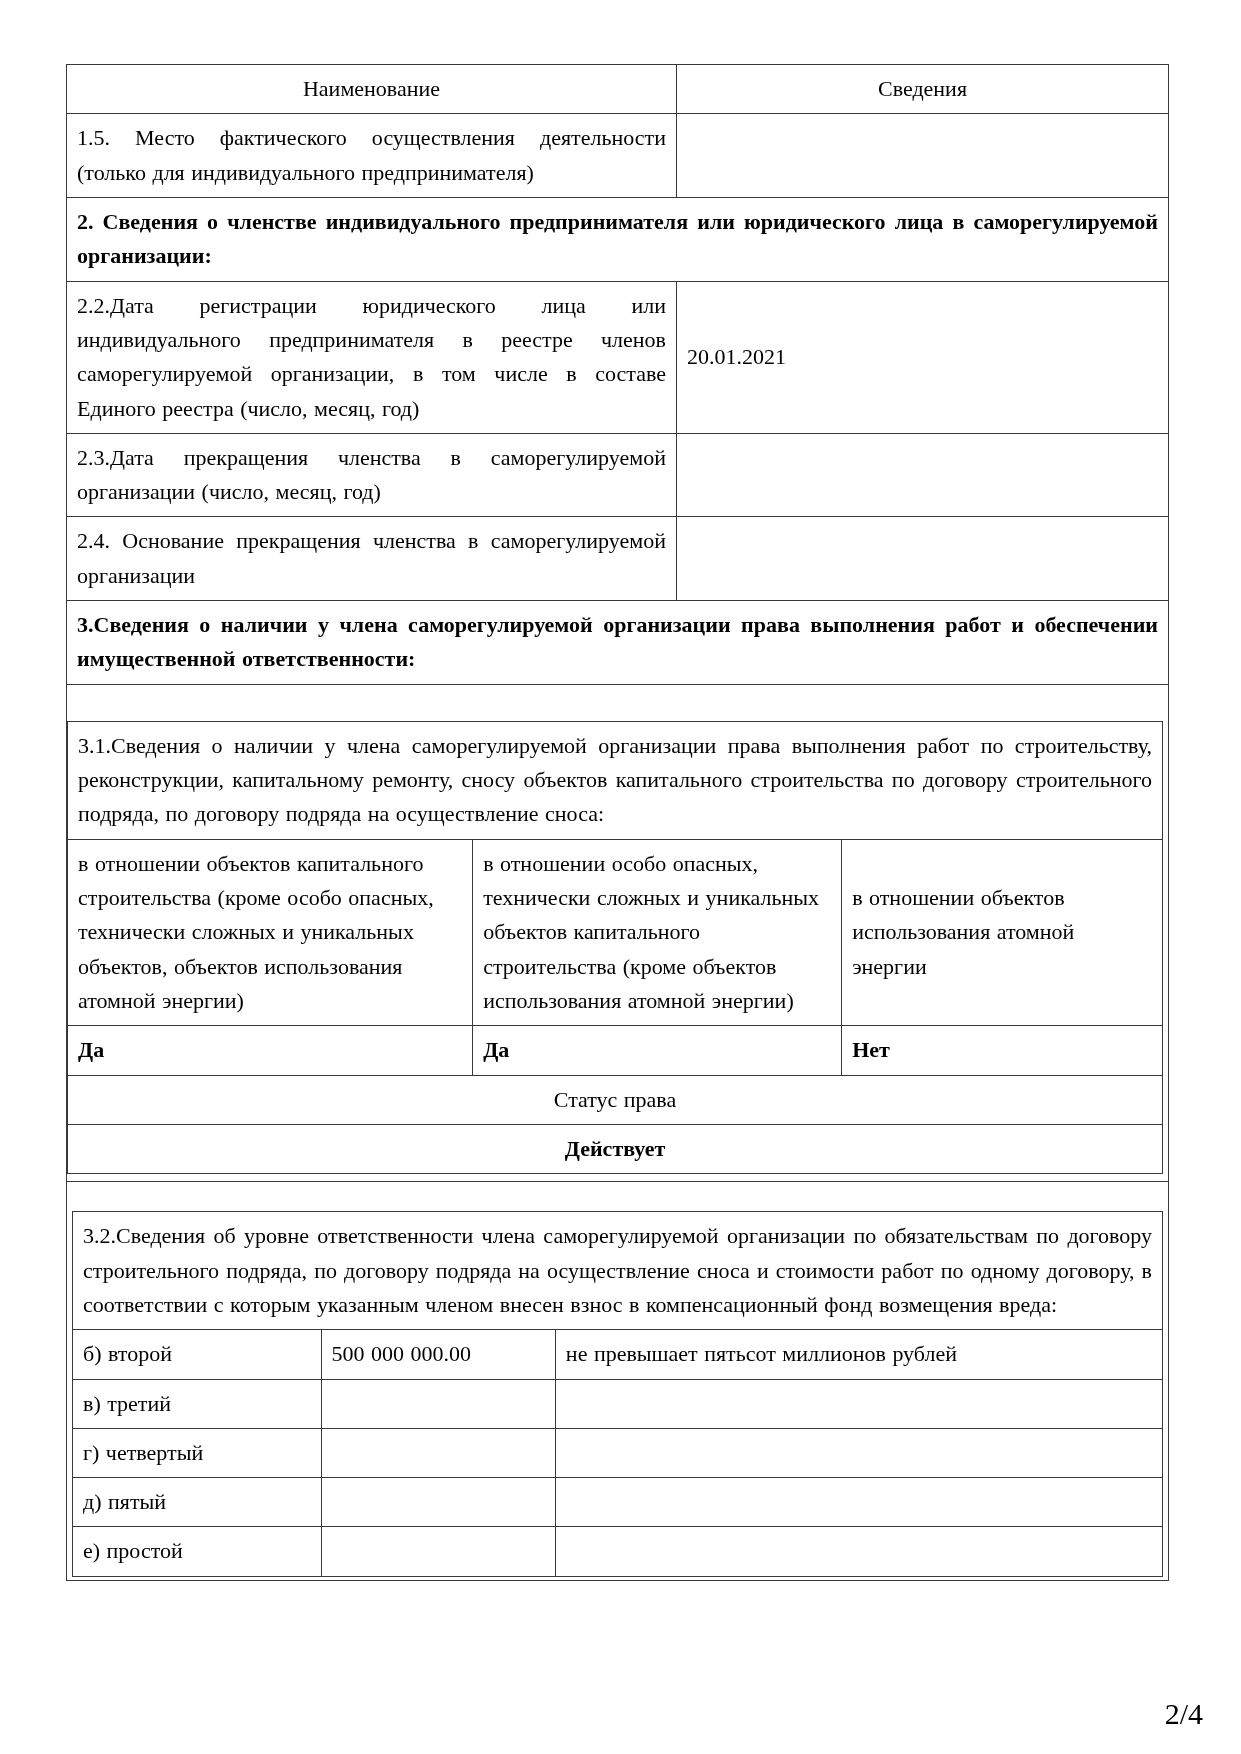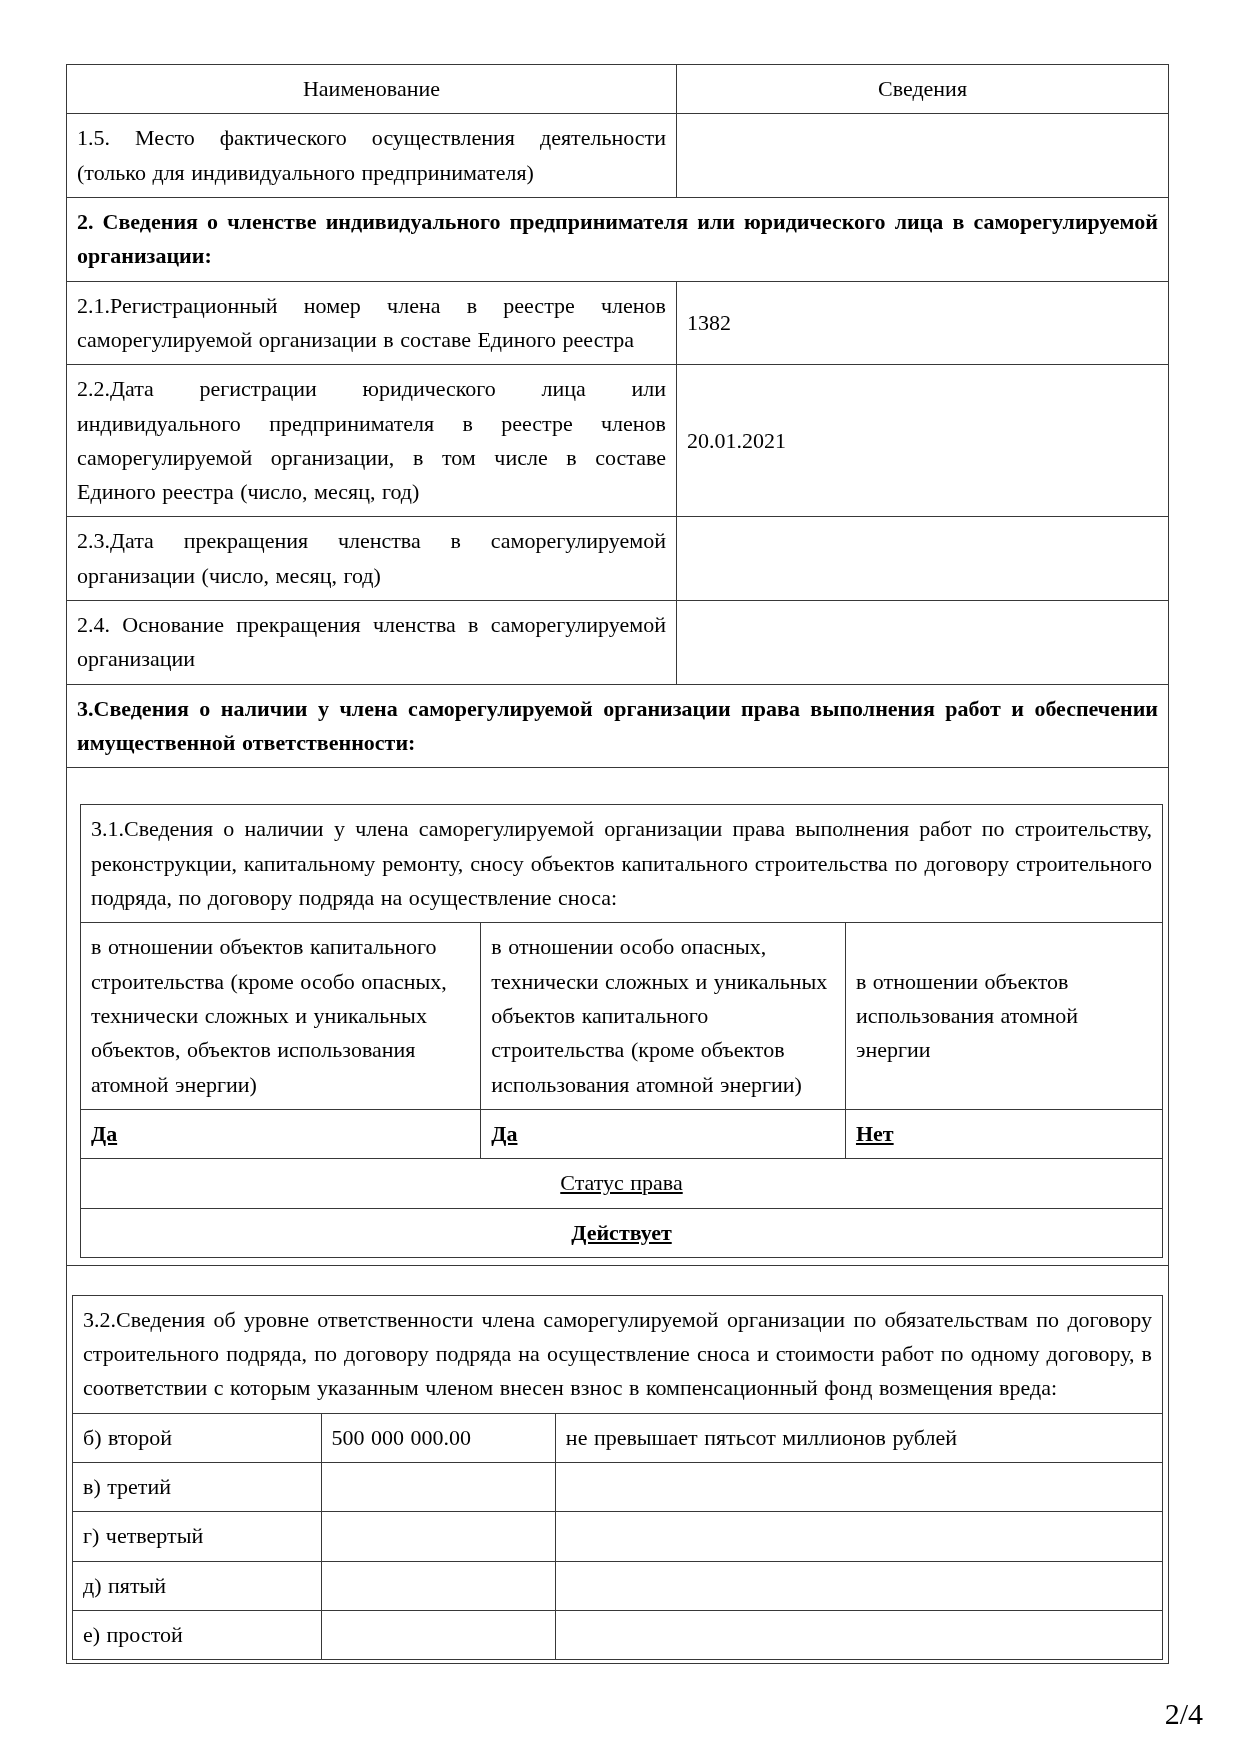--- a/index.html
+++ b/index.html
@@ -21,24 +21,24 @@
     word-spacing: 1px;
   }
   .just   { text-align: justify; }
   .center { text-align: center; }
   .bold   { font-weight: bold; }
 
   
   .h-hdr td { height: 45px; }
   .h-2l  td { height: 73px; }
   .h-4l  td { height: 122px; }
-  .h-1l  td { height: 42px; text-decoration: underline; }
+  .h-1l  td { height: 42px; }
 
   
-  td.wrap31 { padding: 36px 5px 7px 13px; }
+  td.wrap31 { padding: 36px 5px 7px 0; }
   td.wrap32 { padding: 29px 5px 3px 5px; }
   .inner td { border: 1px solid #383838; }
   .intro td { height: 118px; }
   .scopehead td { height: 156px; vertical-align: middle; text-align: left; }
   .levels td { height: 40px; }
 
   .pagenum {
     position: absolute;
     top: 1696px;
     right: 38px;
@@ -63,24 +63,20 @@
 
       <tr class="h-2l">
         <td class="just">1.5. Место фактического осуществления деятельности (только для индивидуального предпринимателя)</td>
         <td></td>
       </tr>
 
       <tr class="h-2l">
         <td colspan="2" class="just bold">2. Сведения о членстве индивидуального предпринимателя или юридического лица в саморегулируемой организации:</td>
       </tr>
 
-      <tr class="h-2l">
-        <td class="just">2.1.Регистрационный номер члена в реестре членов саморегулируемой организации в составе Единого реестра</td>
-        <td>1382</td>
-      </tr>
 
       <tr class="h-4l">
         <td class="just">2.2.Дата регистрации юридического лица или индивидуального предпринимателя в реестре членов саморегулируемой организации, в том числе в составе Единого реестра (число, месяц, год)</td>
         <td>20.01.2021</td>
       </tr>
 
       <tr class="h-2l">
         <td class="just">2.3.Дата прекращения членства в саморегулируемой организации (число, месяц, год)</td>
         <td></td>
       </tr>

